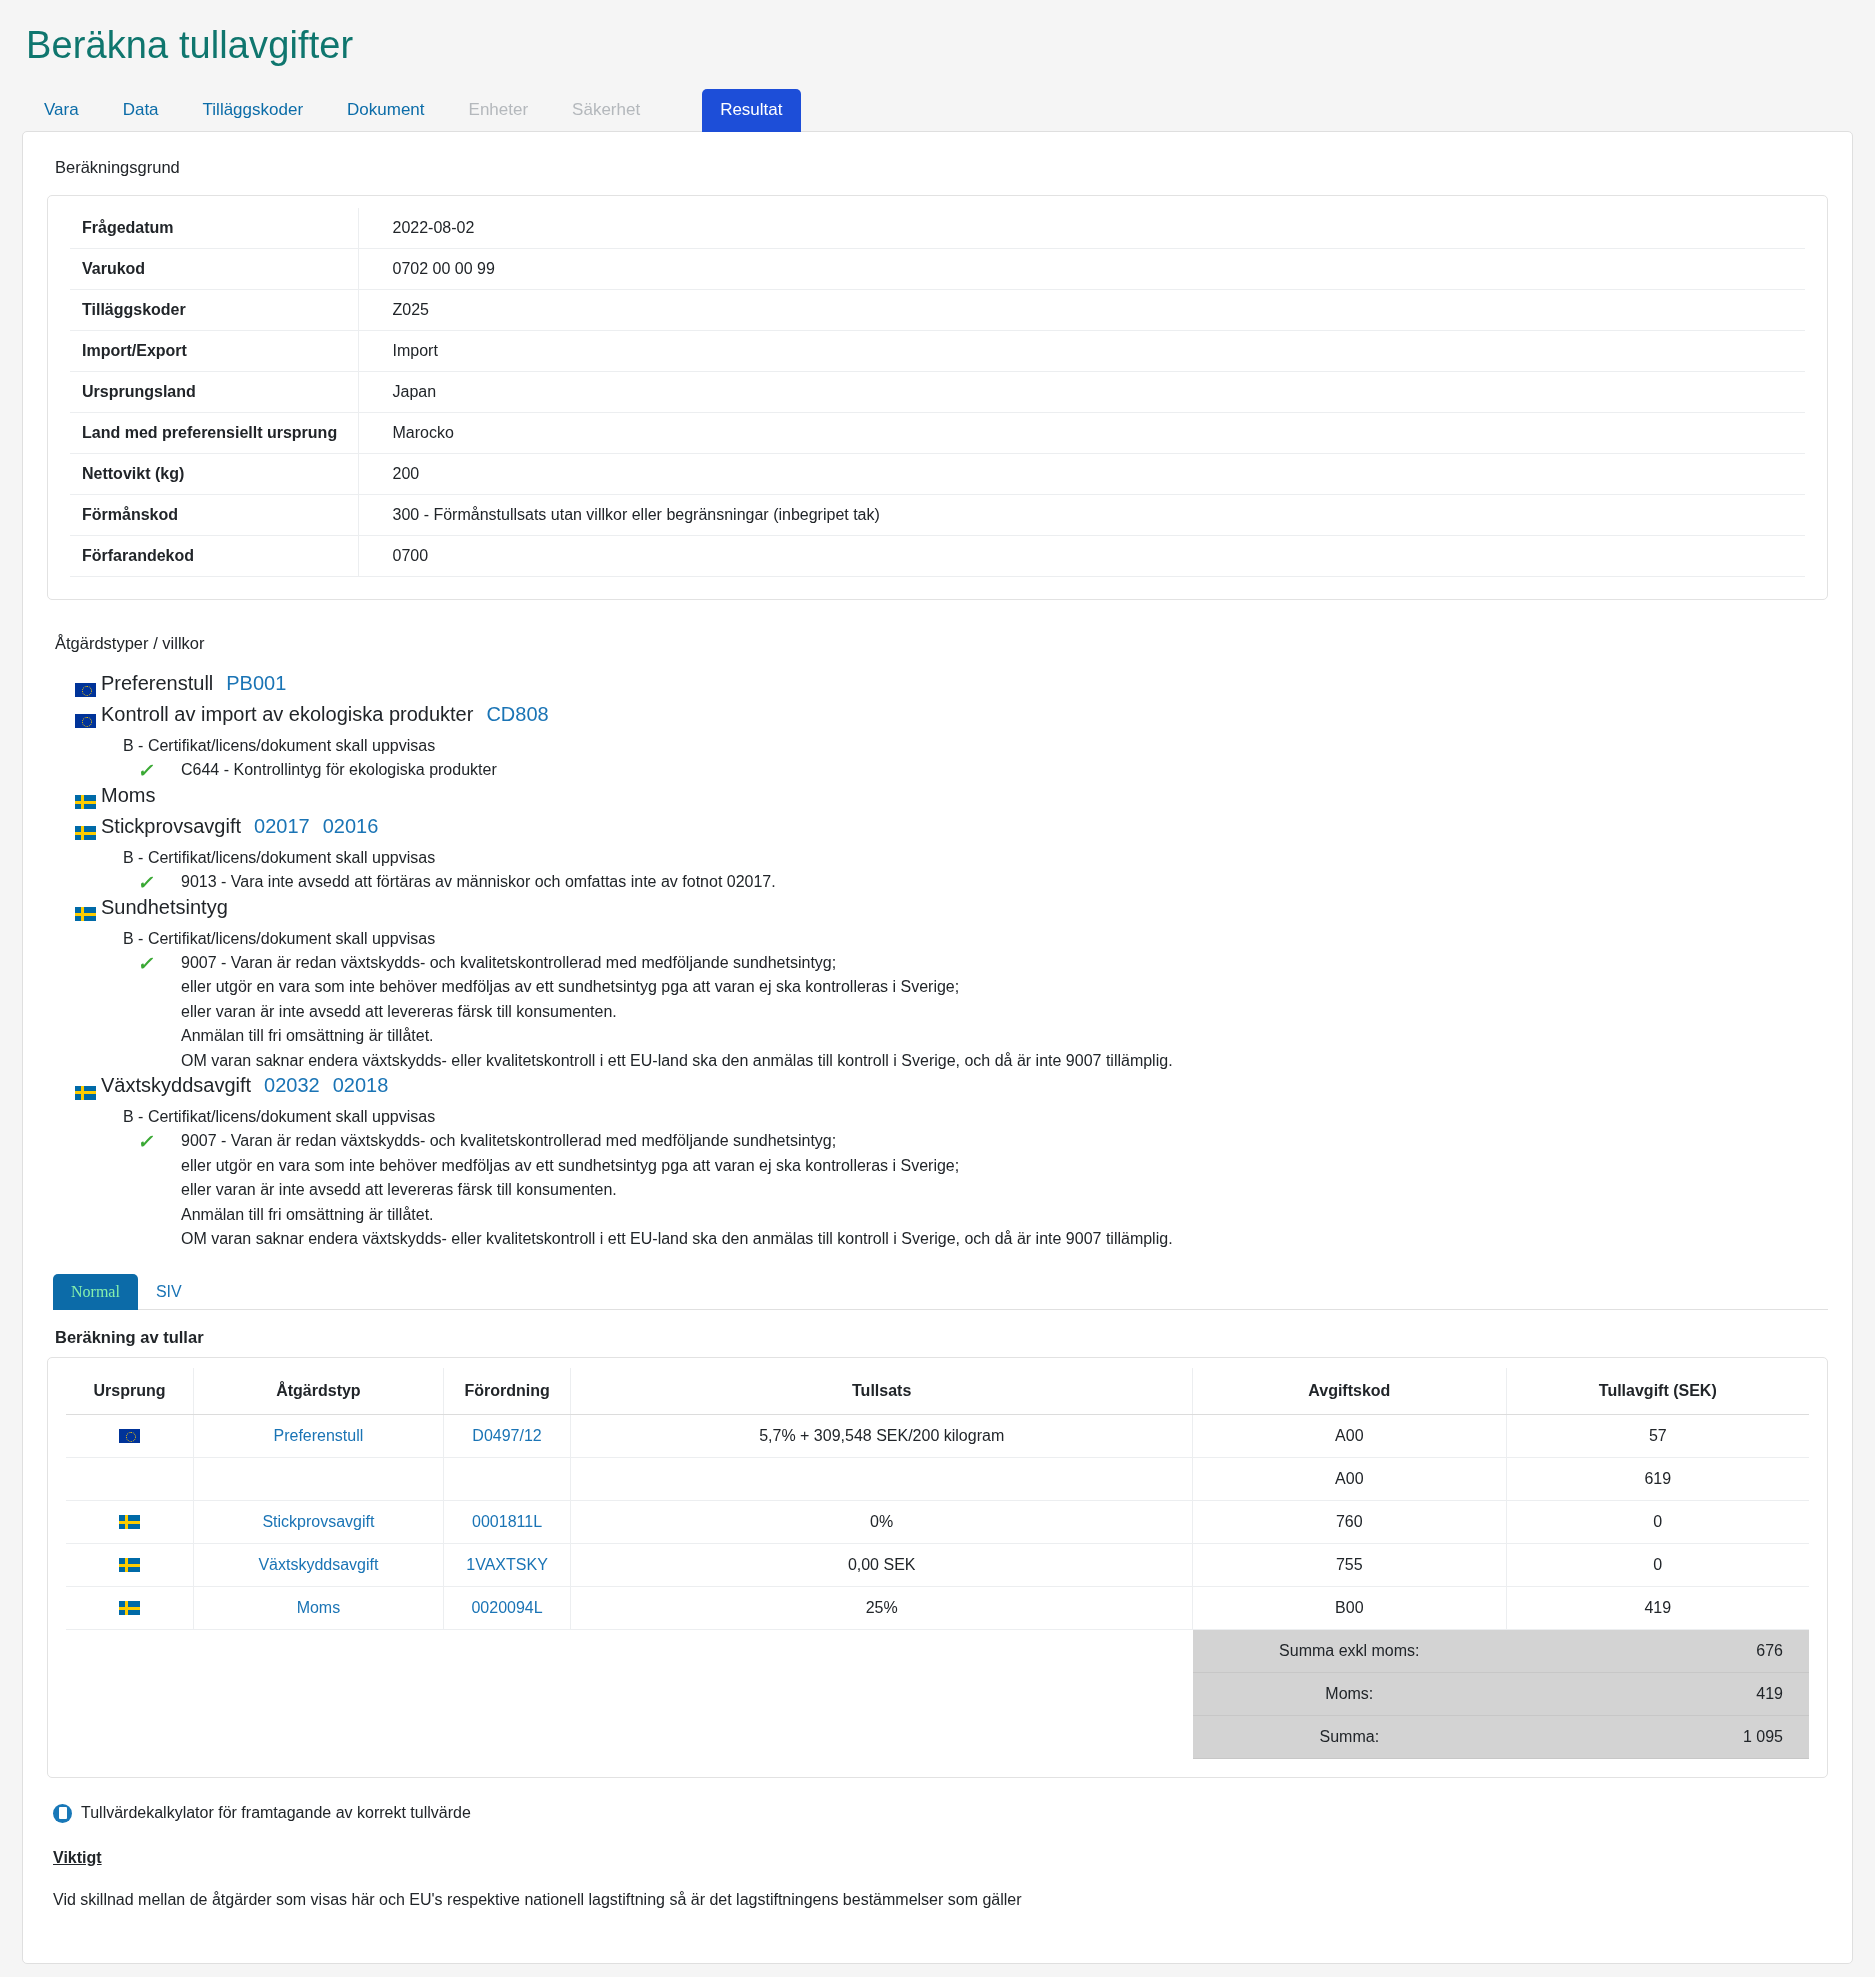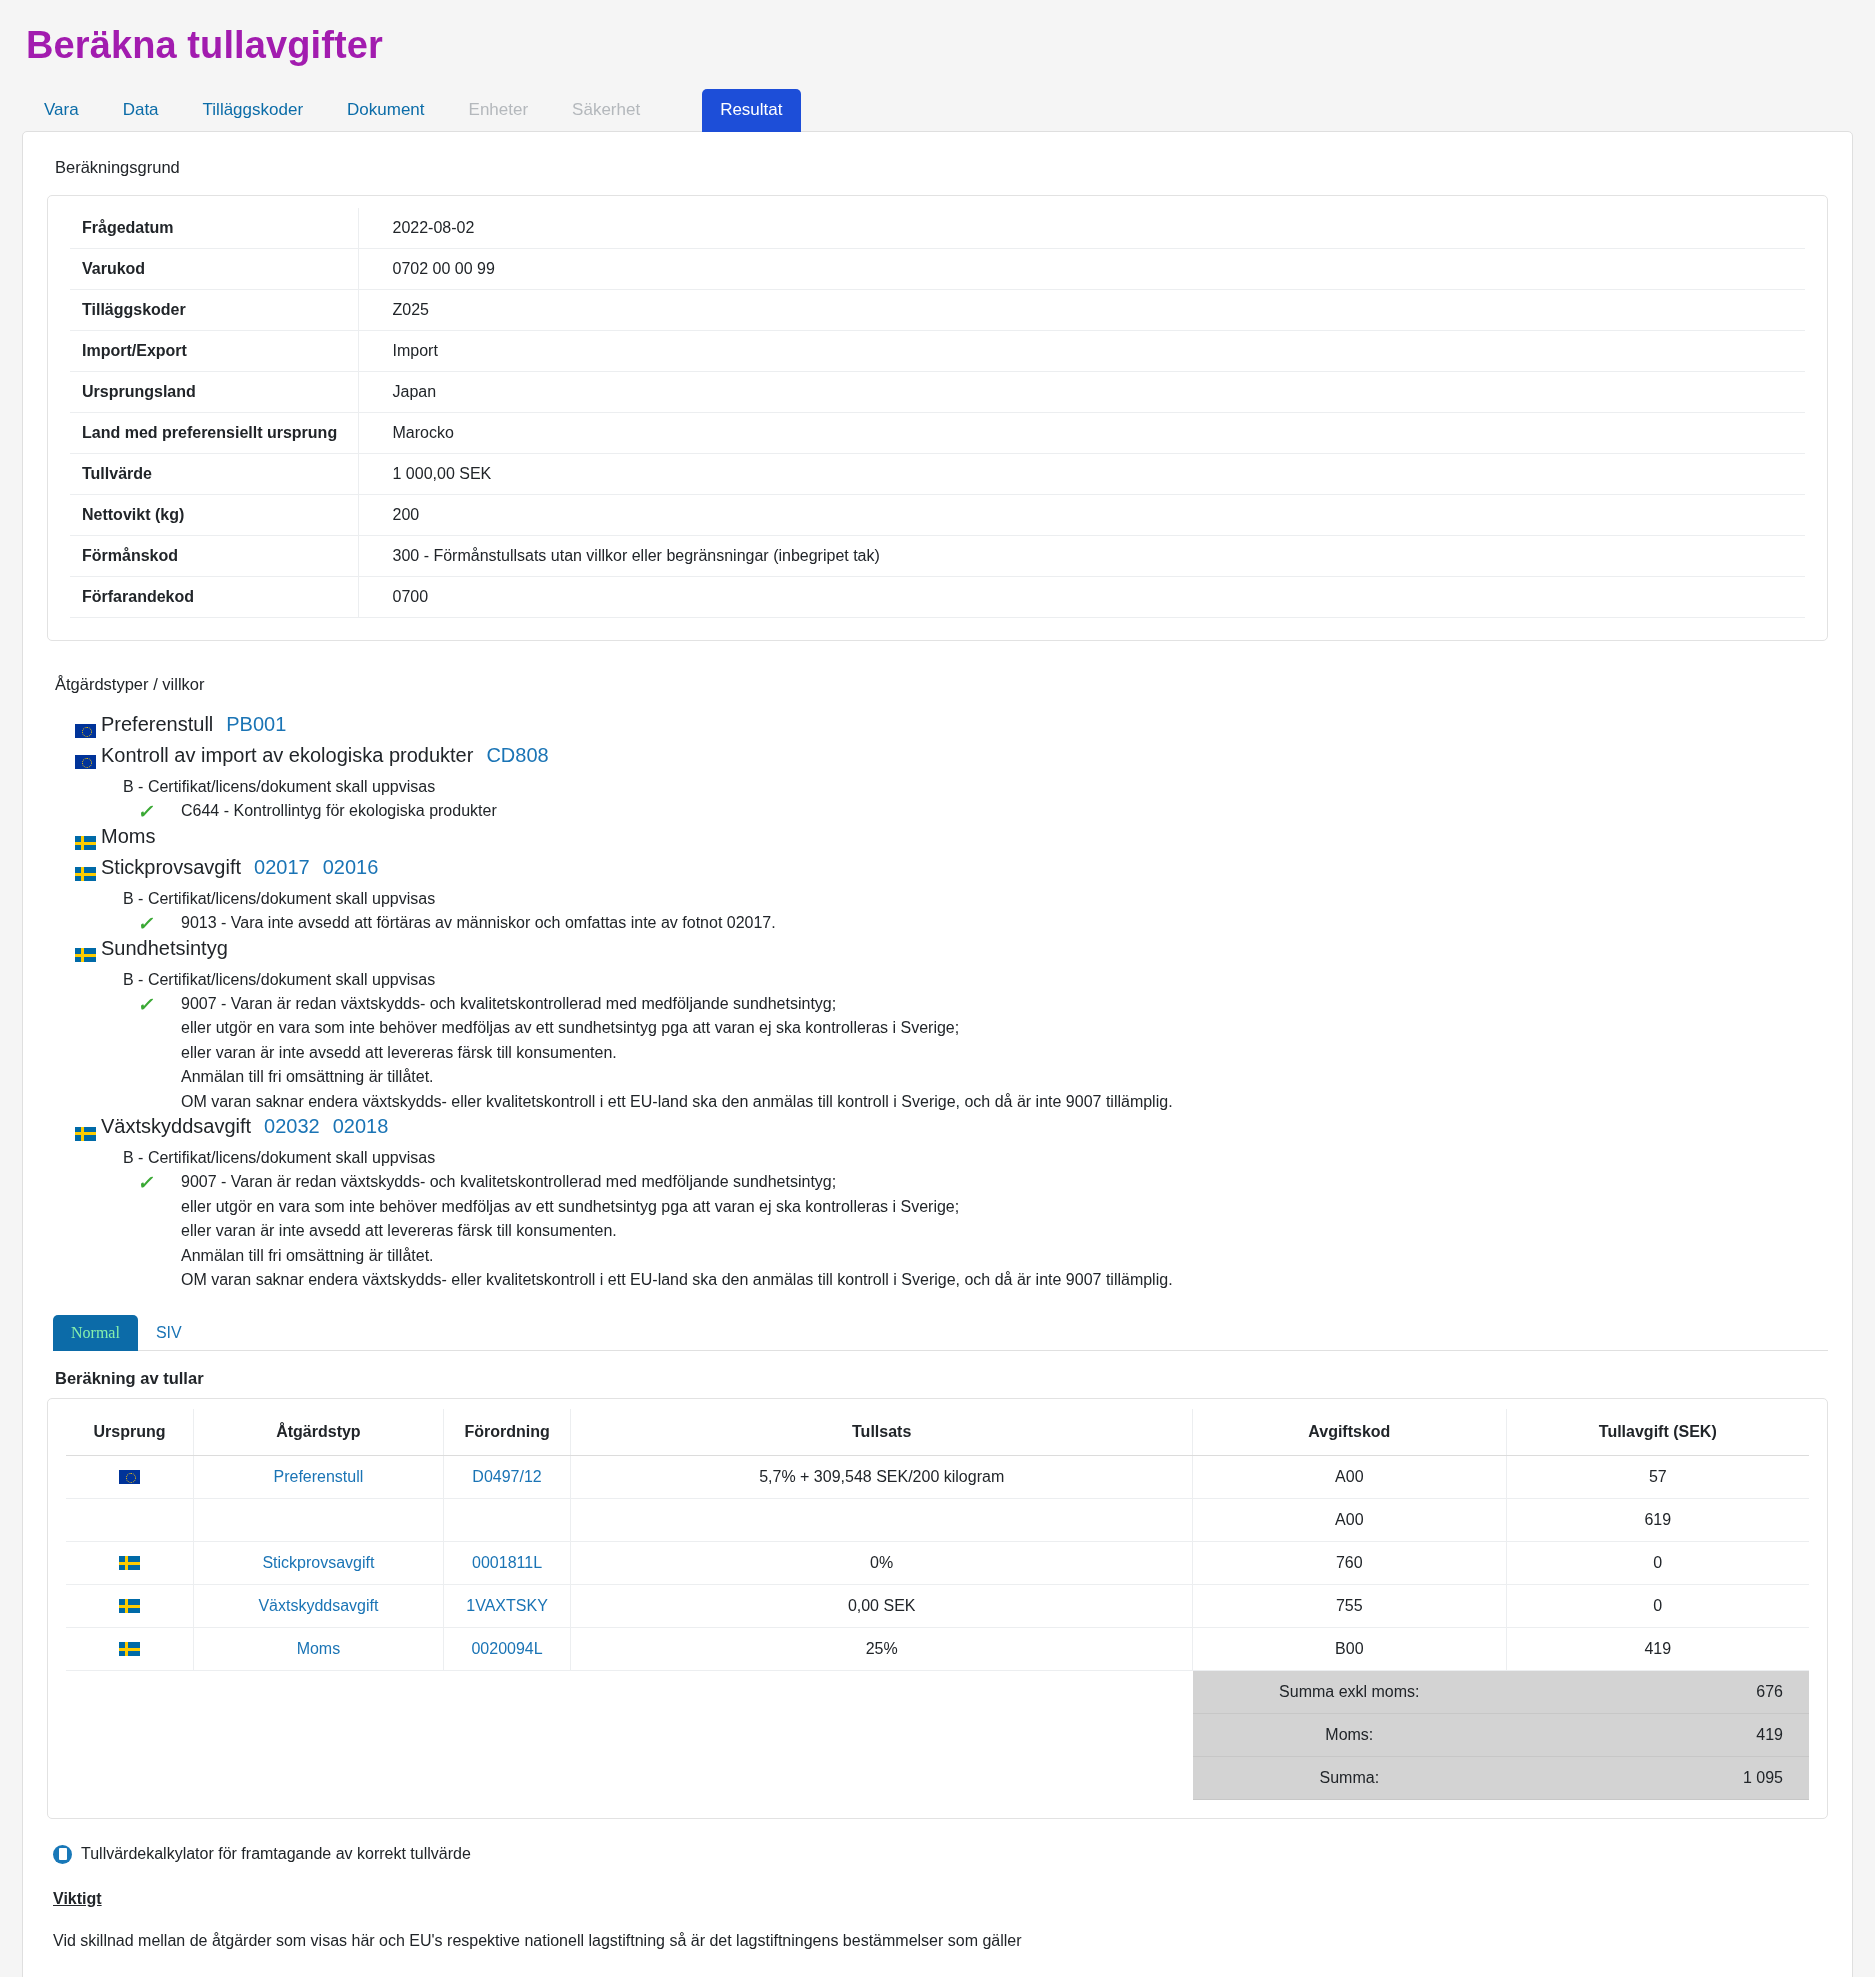--- a/index.html
+++ b/index.html
@@ -9,22 +9,22 @@
     background: #f5f5f5;
     font-family: "Liberation Sans", sans-serif;
     color: #212529;
   }
   body { width: 1875px; }
   .page { padding: 14px 22px 0 22px; }
 
   
   .page-title {
     font-size: 38px;
-    font-weight: 700;
-    color: #a21caf;
+    font-weight: 400;
+    color: #0f766e;
     margin: 10px 0 22px 4px;
     letter-spacing: .1px;
   }
 
   
   .nav-tabs {
     display: flex;
     align-items: flex-end;
     gap: 8px;
     margin: 0 0 0 4px;
@@ -320,24 +320,20 @@
               <td class="label">Import/Export</td>
               <td class="value">Import</td>
             </tr>
             <tr>
               <td class="label">Ursprungsland</td>
               <td class="value">Japan</td>
             </tr>
             <tr>
               <td class="label">Land med preferensiellt ursprung</td>
               <td class="value">Marocko</td>
-            </tr>
-            <tr>
-              <td class="label">Tullvärde</td>
-              <td class="value">1 000,00 SEK</td>
             </tr>
             <tr>
               <td class="label">Nettovikt (kg)</td>
               <td class="value">200</td>
             </tr>
             <tr>
               <td class="label">Förmånskod</td>
               <td class="value">300 - Förmånstullsats utan villkor eller begränsningar (inbegripet tak)</td>
             </tr>
             <tr>

